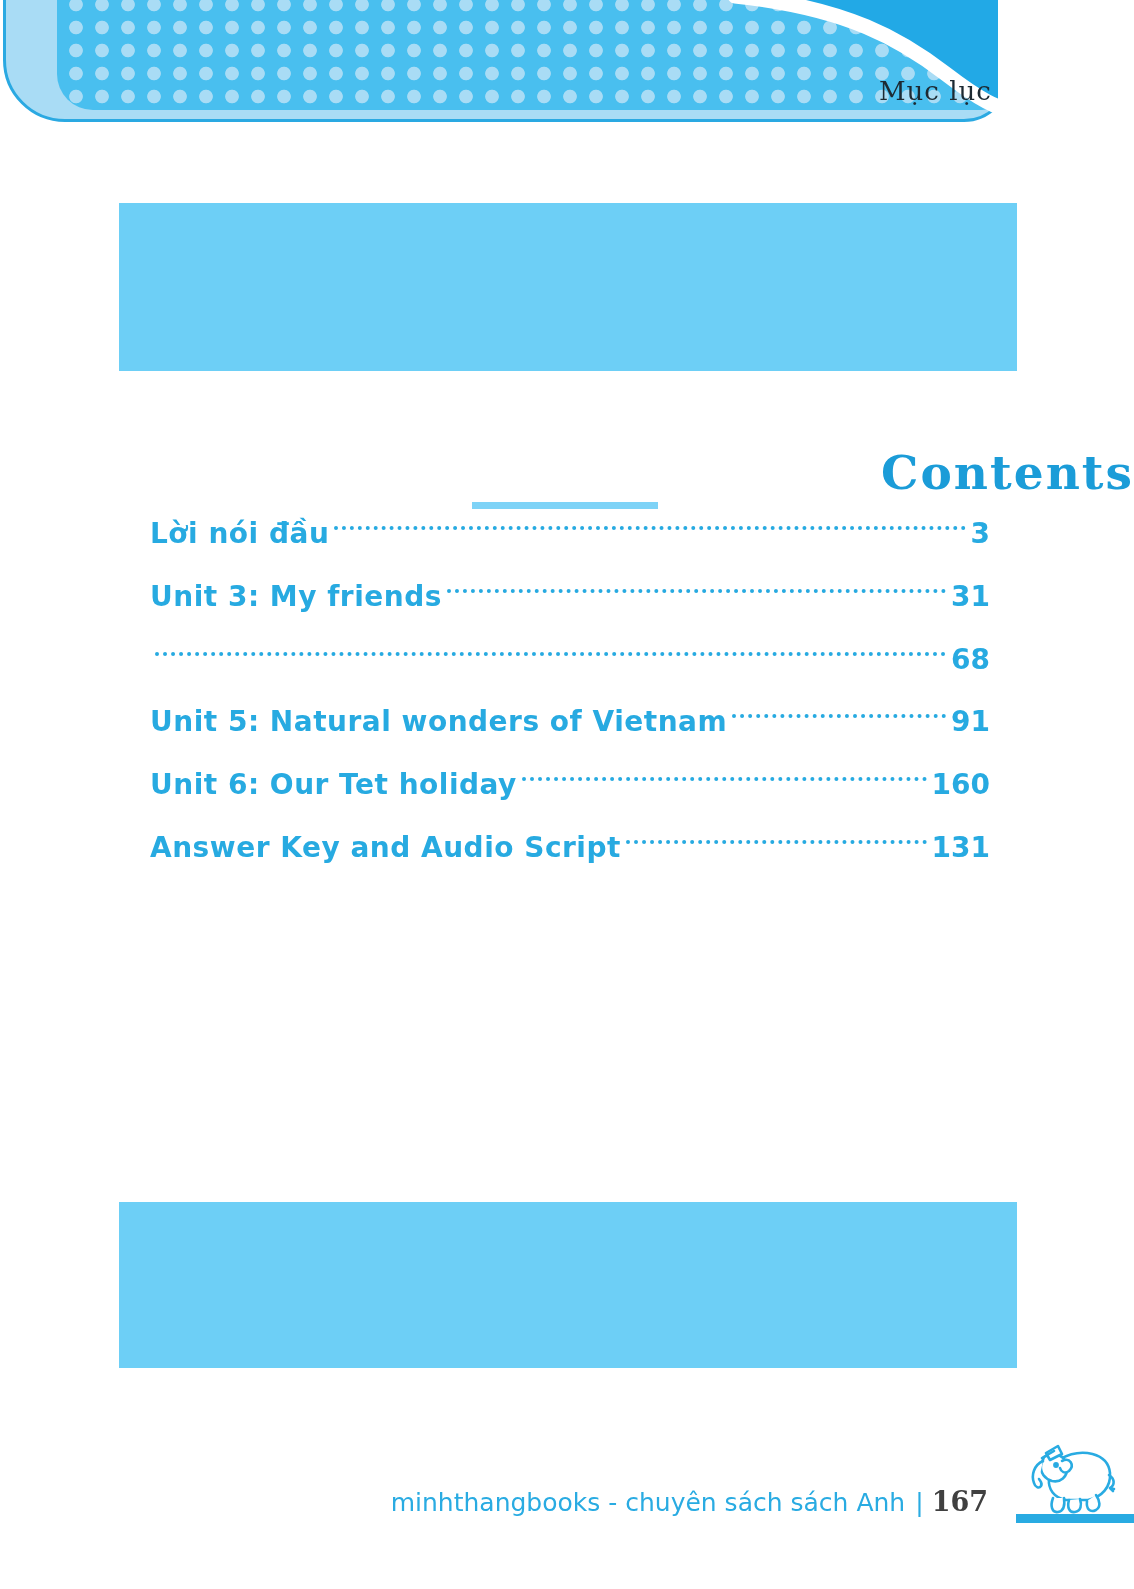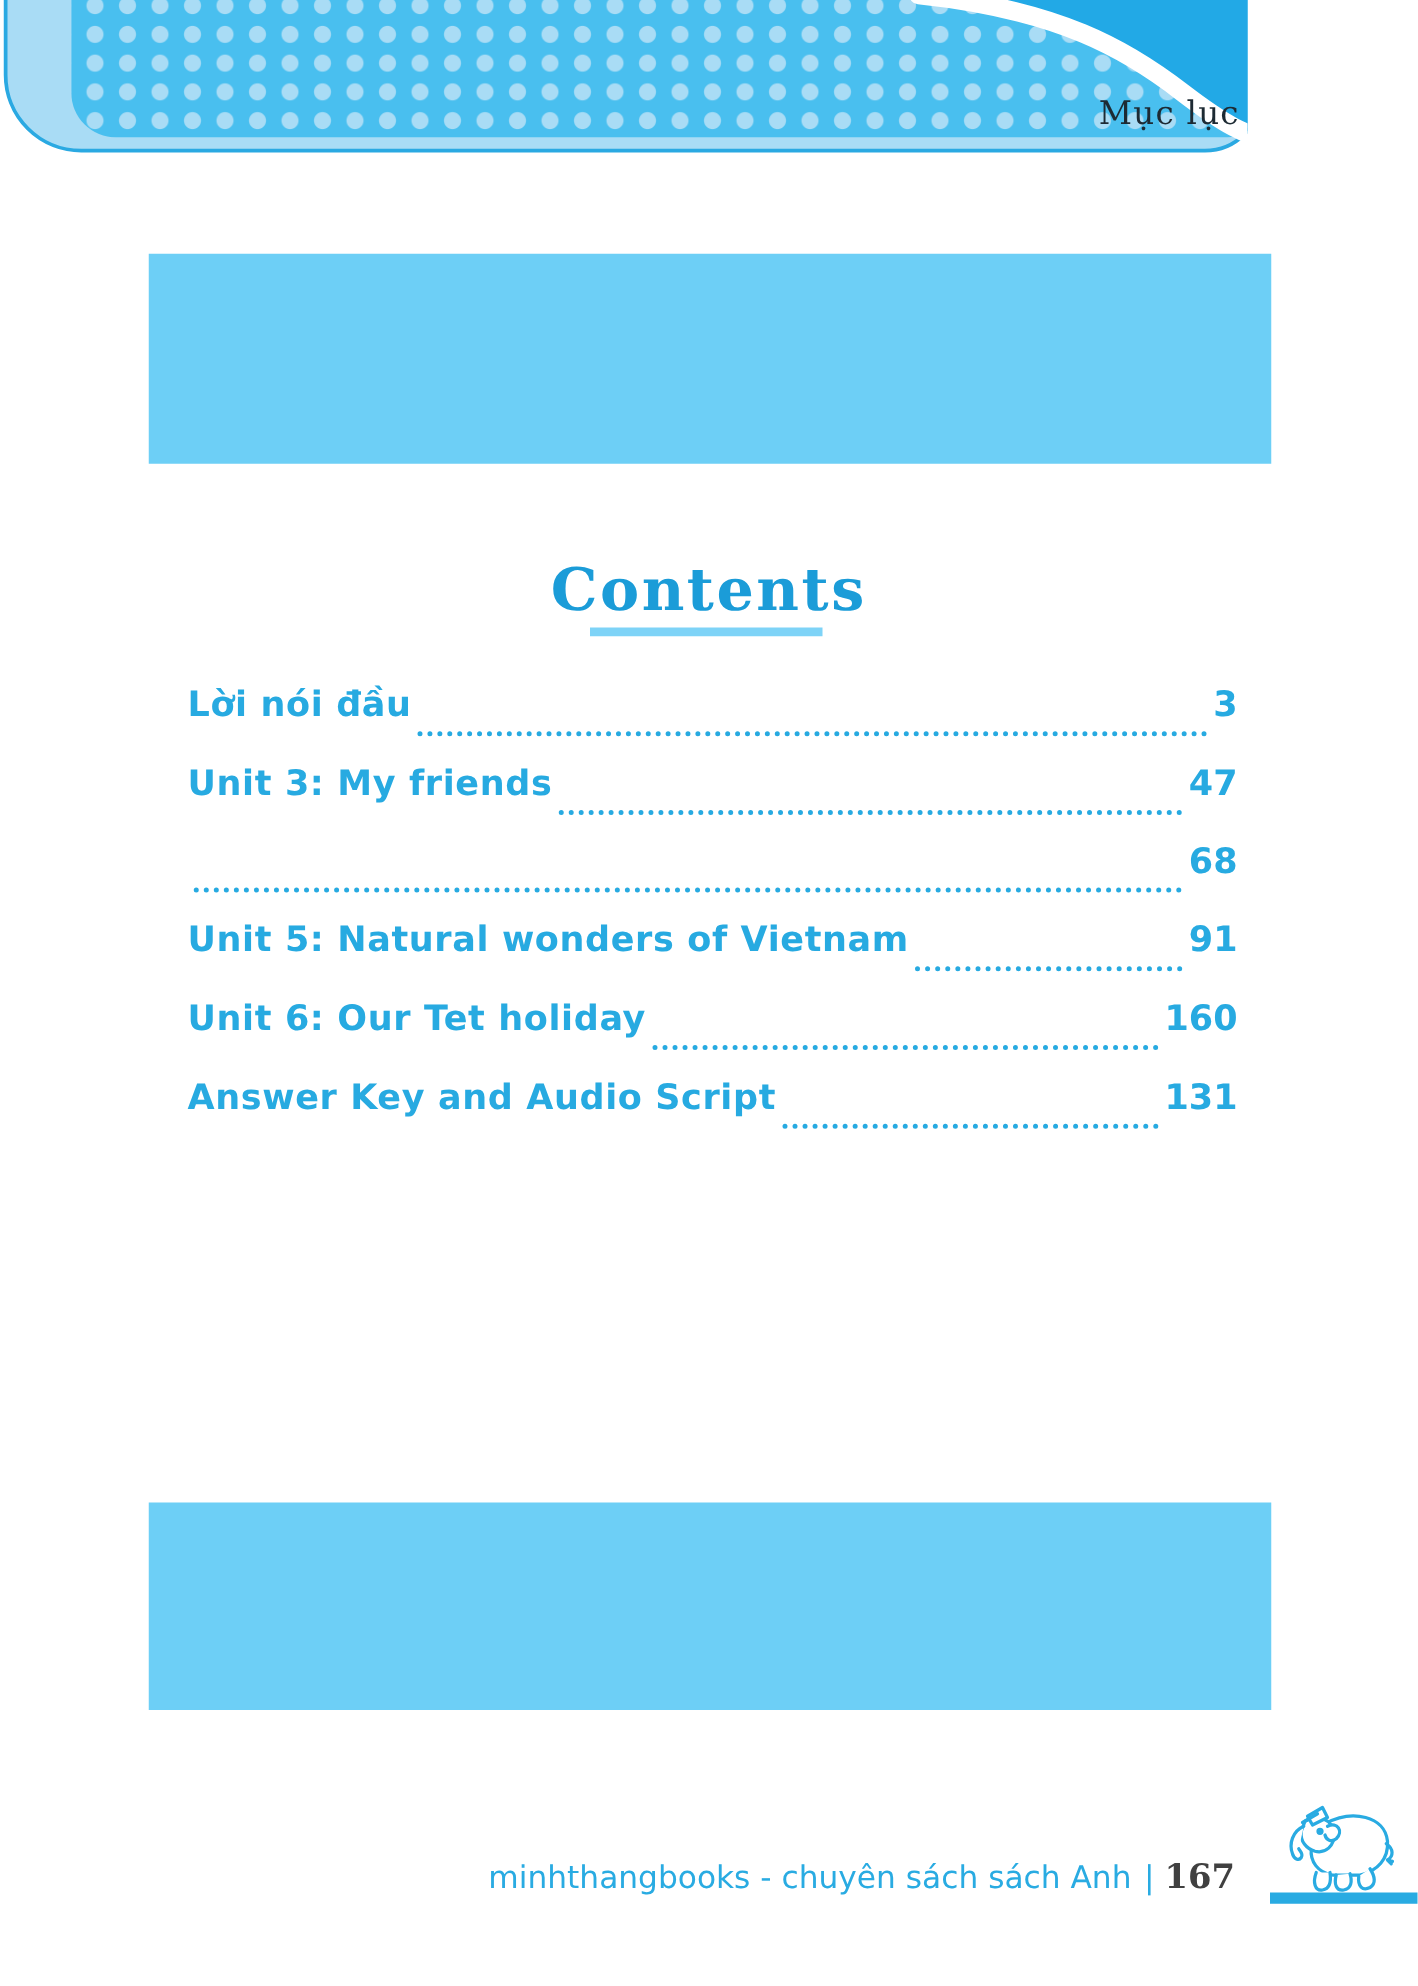--- a/index.html
+++ b/index.html
@@ -25,33 +25,33 @@
   .muc-luc{
     position:absolute;left:879px;top:76px;width:120px;
     font-family:"DejaVu Serif","Liberation Serif",serif;
     font-size:26px;color:#1d2a33;letter-spacing:1px;
   }
   
   .block{position:absolute;left:119px;width:898px;background:#6DCFF6;}
   .block-top{top:203px;height:168px;}
   .block-bottom{top:1202px;height:166px;}
   
-  .title-wrap{position:absolute;left:0;top:449px;width:1134px;text-align:center;}
+  .title-wrap{position:absolute;left:0;top:449px;width:1134px;text-align:right;}
   .title-text{
     display:inline-block;
     font-family:"DejaVu Serif","Liberation Serif",serif;
     font-weight:bold;font-size:47px;color:#1B9CD8;letter-spacing:2px;
     line-height:1;
   }
   .title-underline{
     position:absolute;left:472px;top:502px;width:186px;height:7px;background:#7ED3F7;
   }
   
   .toc{position:absolute;left:150px;top:517px;width:840px;}
-  .toc-row{height:62.8px;display:flex;align-items:flex-end;color:#27AAE1;}
+  .toc-row{height:62.8px;display:flex;align-items:flex-start;color:#27AAE1;}
   .toc-label{
     font-size:28px;font-weight:bold;letter-spacing:.5px;white-space:nowrap;
   }
   .toc-dots{
     flex:1;border-bottom:4px dotted #27AAE1;margin:0 5px;
     transform:translateY(9px);min-width:20px;
   }
   .toc-page{font-size:28px;font-weight:bold;}
   
   .footer-text{
@@ -109,21 +109,21 @@
 
 <div class="toc">
   <div class="toc-row">
     <span class="toc-label">Lời nói đầu </span>
     <span class="toc-dots"></span>
     <span class="toc-page">3</span>
   </div>
   <div class="toc-row">
     <span class="toc-label">Unit 3: My friends</span>
     <span class="toc-dots"></span>
-    <span class="toc-page"> 47</span>
+    <span class="toc-page"> 31</span>
   </div>
   <div class="toc-row">
     <span class="toc-dots"></span>
     <span class="toc-page">68</span>
   </div>
   <div class="toc-row">
     <span class="toc-label">Unit 5: Natural wonders of Vietnam</span>
     <span class="toc-dots"></span>
     <span class="toc-page">91</span>
   </div>

